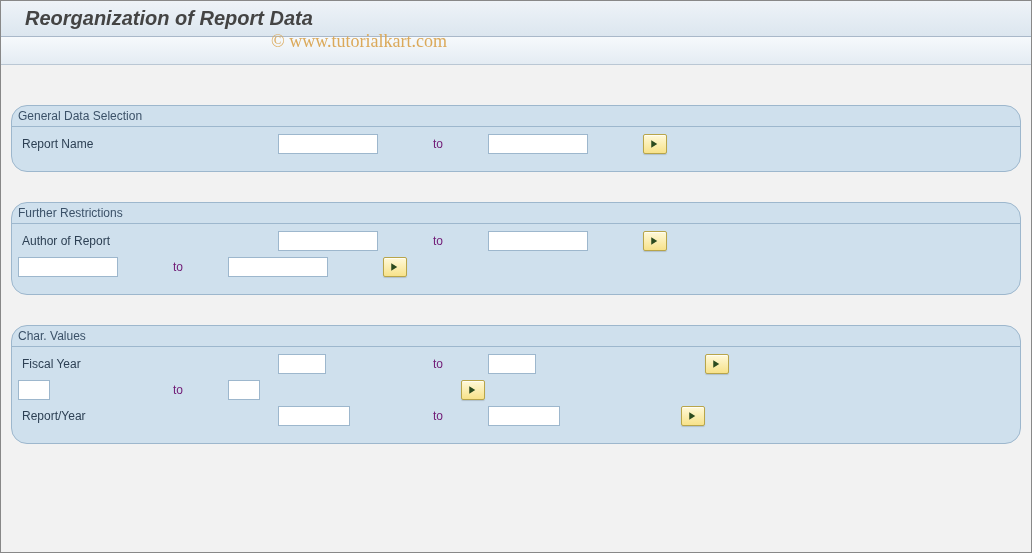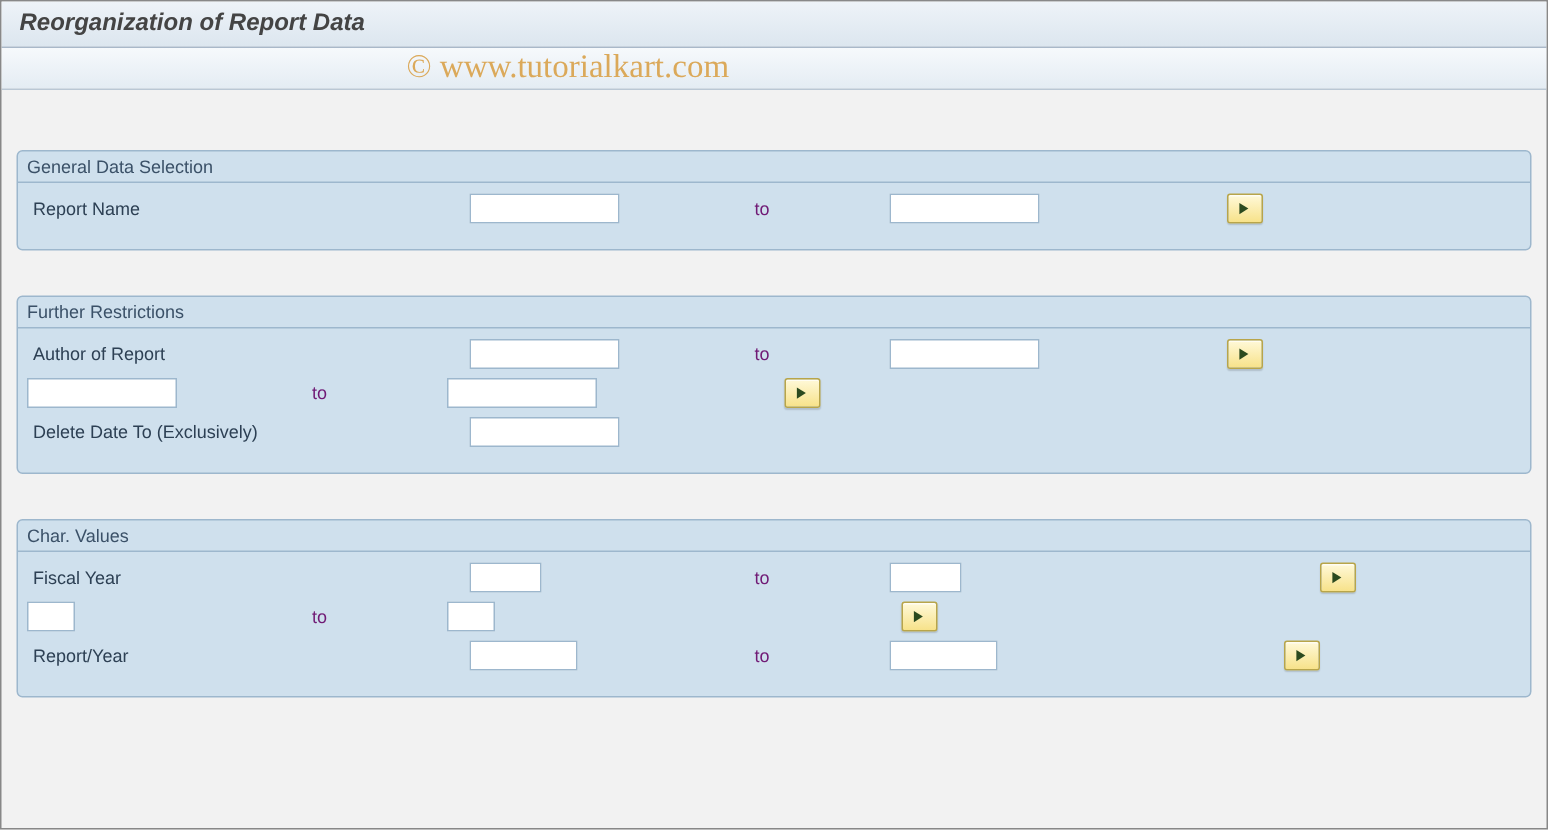--- a/index.html
+++ b/index.html
@@ -13,65 +13,64 @@
       background: #f2f2f2;
       border: 1px solid #888;
       width: 1032px;
       height: 553px;
       overflow: hidden;
       position: relative;
     }
     .title-bar {
       background: linear-gradient(to bottom, #eef3f8, #dce6ef);
       border-bottom: 1px solid #a9b8c9;
-      padding: 6px 12px;
-      font-size: 16px;
+      padding: 6px 24px;
+      font-size: 20px;
       font-style: italic;
       font-weight: bold;
       color: #444;
     }
     .toolbar {
       background: linear-gradient(to bottom, #f6f9fc, #e4ecf3);
       height: 28px;
       border-bottom: 1px solid #bac7d4;
     }
     .watermark {
       position: absolute;
       top: 30px;
       left: 270px;
-      font-size: 22px;
+      font-size: 18px;
       color: #dba95a;
       pointer-events: none;
       font-family: Georgia, serif;
     }
     .content {
       padding: 40px 10px 10px 10px;
     }
     .group {
       background: #cfe0ed;
       border: 1px solid #9db7cd;
-      border-radius: 4px;
+      border-radius: 16px;
       margin-bottom: 30px;
       padding: 0;
     }
     .group-title {
       padding: 3px 6px;
       font-size: 12px;
       color: #3b5168;
       border-bottom: 1px solid #9db7cd;
     }
     .group-body {
       padding: 4px 0 14px 0;
     }
     .row {
       display: flex;
       align-items: center;
       height: 26px;
       padding-left: 6px;
-      gap: 35px;
     }
     .label {
       width: 260px;
       color: #2d4054;
       padding-left: 4px;
     }
     .field-from {
       width: 110px;
       display: flex;
       justify-content: flex-start;
@@ -175,26 +174,20 @@
         <div class="field-to">
           <input class="text-field w-wide" value="" style="">
         </div>
         <div class="spacer"></div>
         <div class="arrow-btn">
           <svg viewBox="0 0 16 16">
               <path d="M3 3 L11 8 L3 13 Z" fill="#2b4a1f"></path>
             </svg>
         </div>
       </div>
-      <div class="row">
-        <div class="label">Delete Date To (Exclusively)</div>
-        <div class="field-from">
-          <input class="text-field w-wide" value="" style="">
-        </div>
-      </div>
     </div>
   </div>
 
   <div class="group">
     <div class="group-title">Char. Values</div>
     <div class="group-body">
       <div class="row">
         <div class="label">Fiscal Year</div>
         <div class="field-from">
           <input class="text-field w-short" value="" style="">

